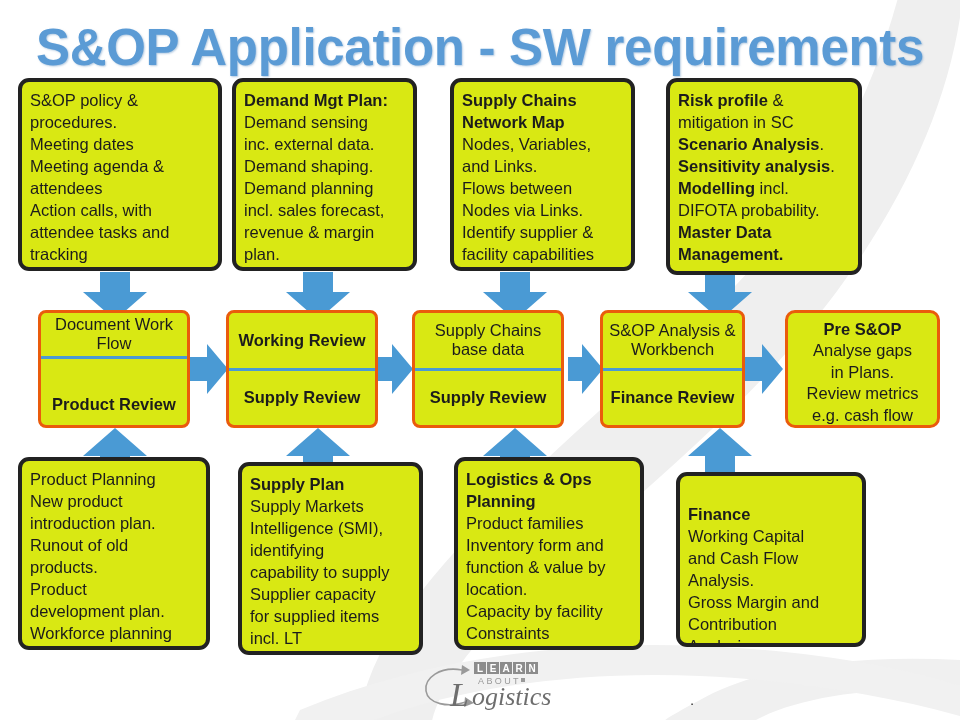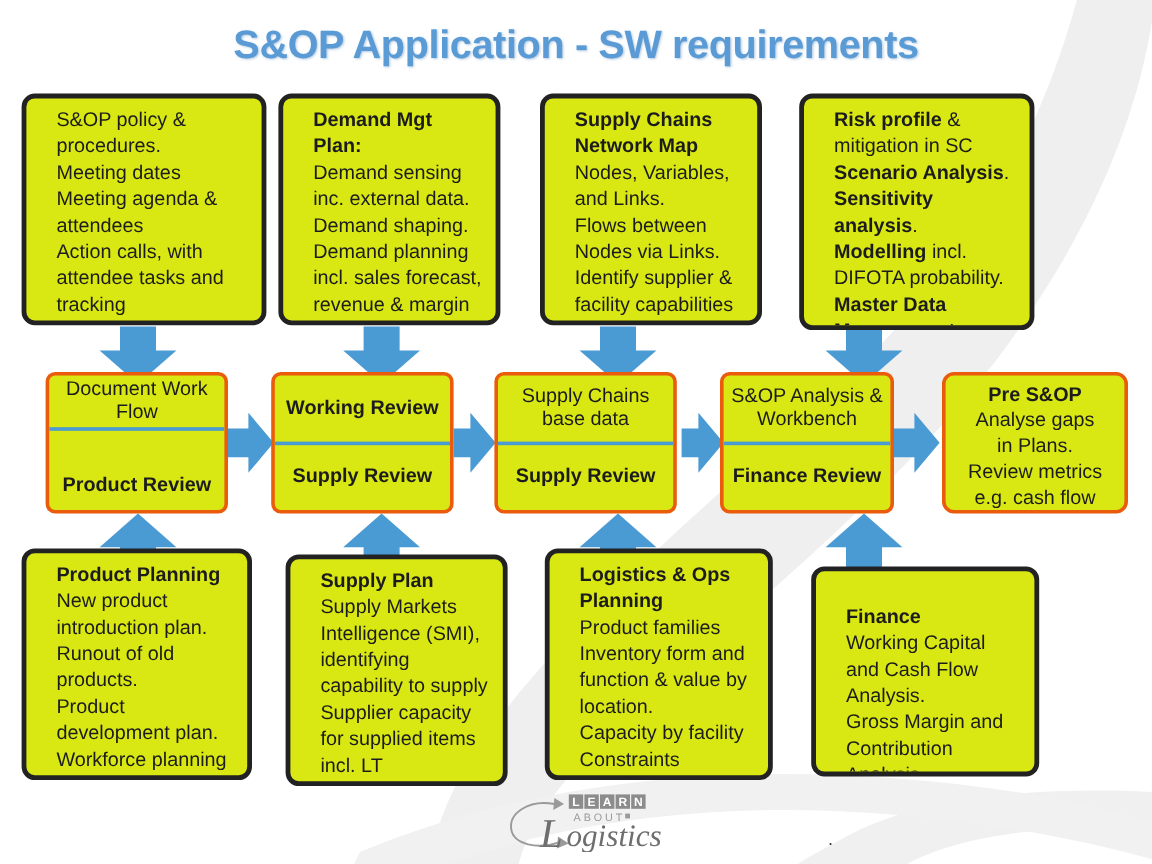--- a/index.html
+++ b/index.html
@@ -12,38 +12,38 @@
   }
   #stage{position:relative;width:960px;height:720px;overflow:hidden;}
 
   
   .watermark{position:absolute;inset:0;z-index:0;pointer-events:none;}
 
   
   .title{
     position:absolute;left:0;top:18px;width:960px;
     text-align:center;
-    font-size:33px;font-weight:bold;
+    font-size:51px;font-weight:bold;
     color:#5b9bd5;
     letter-spacing:-0.3px;
     text-shadow:1px 1px 2px rgba(120,160,200,.55);
     z-index:5;
   }
 
   
   .note{
     position:absolute;z-index:4;
     background:#d9e813;
     border:4px solid #222222;
     border-radius:11px;
     box-sizing:border-box;
     color:#1c1c1c;
     font-size:16.5px;
     line-height:1.335;
-    padding:7px 9px 5px 25px;
+    padding:7px 9px 5px 8px;
     overflow:hidden;
   }
   .note b{font-weight:bold;}
 
   
   .proc{
     position:absolute;z-index:4;
     background:#d9e813;
     border:3px solid #ea5b0c;
     border-radius:8px;
@@ -195,21 +195,21 @@
     <div class="hd">Pre S&amp;OP</div>
     <div>
       <span>Analyse gaps</span><br>
       <span>in Plans.</span><br>
       <span>Review metrics</span><br>
       <span>e.g. cash flow</span>
     </div>
   </div>
 
   <div class="note" style="left:18px;top:457px;width:192px;height:193px;">
-    <div style="font-weight:bold;">Product Planning</div>
+    <div style="font-weight:normal;">Product Planning</div>
     <div>
       <span>New product</span><br>
       <span>introduction plan.</span><br>
       <span>Runout of old</span><br>
       <span>products.</span><br>
       <span>Product</span><br>
       <span>development plan.</span><br>
       <span>Workforce planning</span>
     </div>
   </div>

